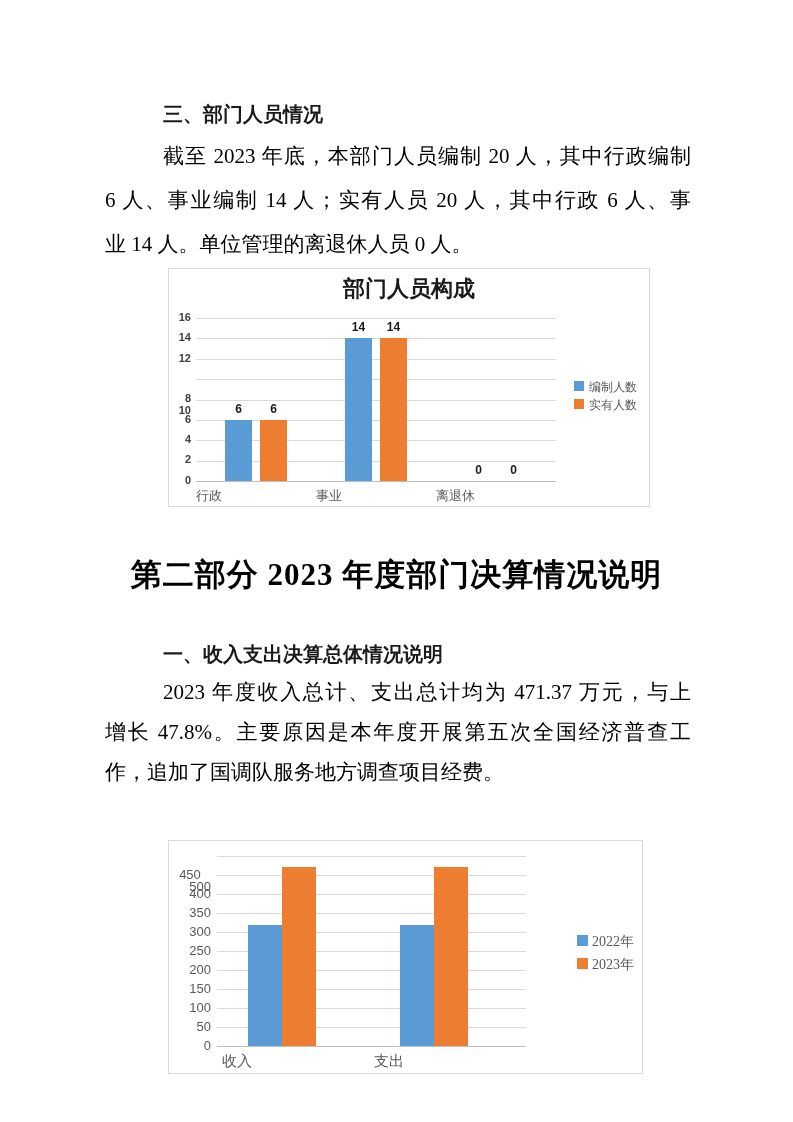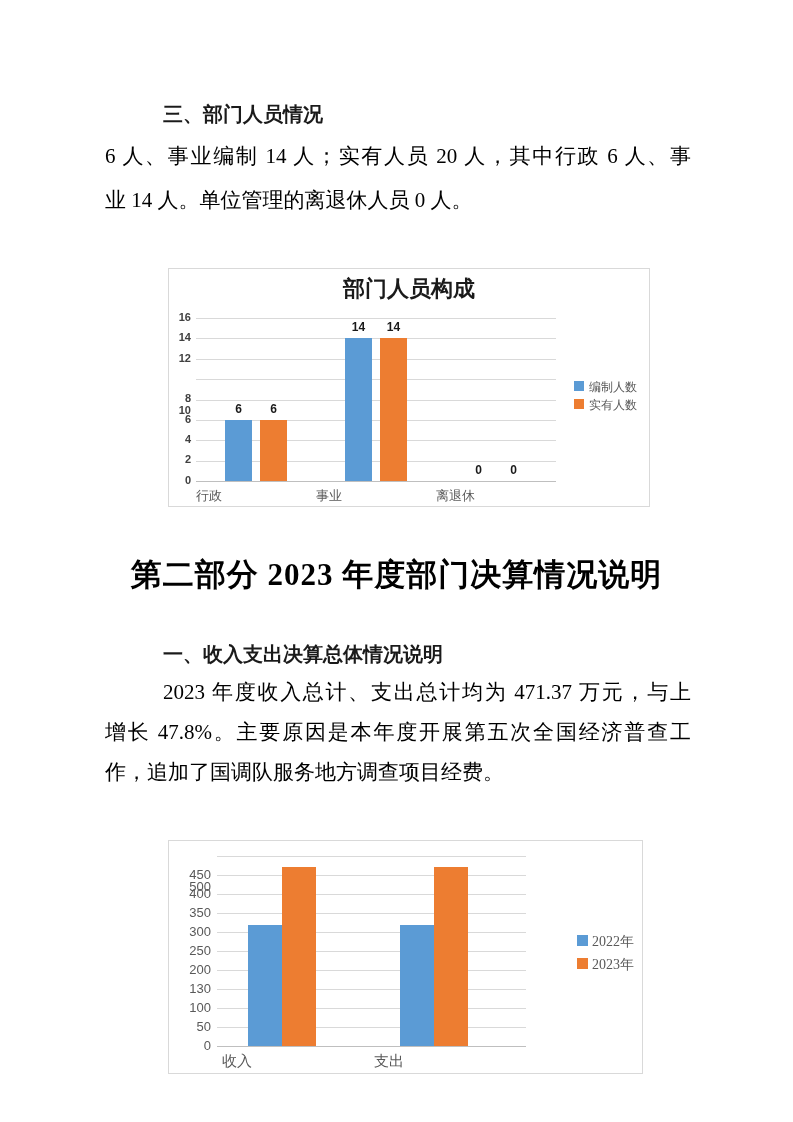--- a/index.html
+++ b/index.html
@@ -30,20 +30,21 @@
                      color:#595959;white-space:nowrap;}
 </style>
 </head>
 <body>
 
 <div class="page">
 
   <div class="h-sans" style="left:163px;top:101px;">三、部门人员情况</div>
 
   <div class="para" id="para-personnel" style="left:105px;top:134px;">
+      <div class="line first">截至 2023 年底，本部门人员编制 20 人，其中行政编制</div>
       <div class="line">6 人、事业编制 14 人；实有人员 20 人，其中行政 6 人、事</div>
       <div class="line last">业 14 人。单位管理的离退休人员 0 人。</div>
     </div>
 
   <div class="chart" id="chart-1" style="left:168px;top:268px;width:480px;height:237px;">
       <div class="title" style="left: 0px; top: 5px; width: 480px; font-size: 22px;">部门人员构成</div>
       <div style="left: 27px; top: 212px; width: 360px; height: 1px; background: rgb(191, 191, 191);"></div>
       <div class="ytick" style="left: 0px; top: 205px; width: 22px; font-size: 11px; font-weight: 600; color: rgb(64, 64, 64);">0</div>
       <div style="left: 27px; top: 192px; width: 360px; height: 1px; background: rgb(217, 217, 217);"></div>
       <div class="ytick" style="left: 0px; top: 184px; width: 22px; font-size: 11px; font-weight: 600; color: rgb(64, 64, 64);">2</div>
@@ -95,33 +96,33 @@
     </div>
 
   <div class="chart" id="chart-2" style="left:168px;top:840px;width:473px;height:232px;">
       <div style="left: 48px; top: 205px; width: 309px; height: 1px; background: rgb(191, 191, 191);"></div>
       <div class="ytick" style="left: 0px; top: 197px; width: 42px; font-size: 13px; font-weight: 400; color: rgb(89, 89, 89);">0</div>
       <div style="left: 48px; top: 186px; width: 309px; height: 1px; background: rgb(217, 217, 217);"></div>
       <div class="ytick" style="left: 0px; top: 178px; width: 42px; font-size: 13px; font-weight: 400; color: rgb(89, 89, 89);">50</div>
       <div style="left: 48px; top: 167px; width: 309px; height: 1px; background: rgb(217, 217, 217);"></div>
       <div class="ytick" style="left: 0px; top: 159px; width: 42px; font-size: 13px; font-weight: 400; color: rgb(89, 89, 89);">100</div>
       <div style="left: 48px; top: 148px; width: 309px; height: 1px; background: rgb(217, 217, 217);"></div>
-      <div class="ytick" style="left: 0px; top: 140px; width: 42px; font-size: 13px; font-weight: 400; color: rgb(89, 89, 89);">130</div>
+      <div class="ytick" style="left: 0px; top: 140px; width: 42px; font-size: 13px; font-weight: 400; color: rgb(89, 89, 89);">150</div>
       <div style="left: 48px; top: 129px; width: 309px; height: 1px; background: rgb(217, 217, 217);"></div>
       <div class="ytick" style="left: 0px; top: 121px; width: 42px; font-size: 13px; font-weight: 400; color: rgb(89, 89, 89);">200</div>
       <div style="left: 48px; top: 110px; width: 309px; height: 1px; background: rgb(217, 217, 217);"></div>
       <div class="ytick" style="left: 0px; top: 102px; width: 42px; font-size: 13px; font-weight: 400; color: rgb(89, 89, 89);">250</div>
       <div style="left: 48px; top: 91px; width: 309px; height: 1px; background: rgb(217, 217, 217);"></div>
       <div class="ytick" style="left: 0px; top: 83px; width: 42px; font-size: 13px; font-weight: 400; color: rgb(89, 89, 89);">300</div>
       <div style="left: 48px; top: 72px; width: 309px; height: 1px; background: rgb(217, 217, 217);"></div>
       <div class="ytick" style="left: 0px; top: 64px; width: 42px; font-size: 13px; font-weight: 400; color: rgb(89, 89, 89);">350</div>
       <div style="left: 48px; top: 53px; width: 309px; height: 1px; background: rgb(217, 217, 217);"></div>
       <div class="ytick" style="left: 0px; top: 45px; width: 42px; font-size: 13px; font-weight: 400; color: rgb(89, 89, 89);">400</div>
       <div style="left: 48px; top: 34px; width: 309px; height: 1px; background: rgb(217, 217, 217);"></div>
-      <div class="ytick" style="left: 0px; top: 26px; width: 42px; font-size: 13px; font-weight: 400; color: rgb(89, 89, 89);">450</div>
+      <div class="ytick" style="left: 0px; top: 26px; width: 42px; font-size: 13px; font-weight: 400; color: rgb(89, 89, 89); text-align: center;">450</div>
       <div style="left: 48px; top: 15px; width: 309px; height: 1px; background: rgb(217, 217, 217);"></div>
       <div class="ytick" style="left: 0px; top: 7px; width: 42px; font-size: 13px; font-weight: 400; color: rgb(89, 89, 89); margin-top: 31px;">500</div>
       <div class="cat" style="left: 53px; top: 211px; width: 120px; font-size: 15px;">收入</div>
       <div style="left: 79px; top: 84px; width: 34px; height: 121px; background: rgb(91, 155, 213);"></div>
       <div style="left: 113px; top: 26px; width: 34px; height: 179px; background: rgb(237, 125, 49);"></div>
       <div class="cat" style="left: 205px; top: 211px; width: 120px; font-size: 15px;">支出</div>
       <div style="left: 231px; top: 84px; width: 34px; height: 121px; background: rgb(91, 155, 213);"></div>
       <div style="left: 265px; top: 26px; width: 34px; height: 179px; background: rgb(237, 125, 49);"></div>
       <div class="legend-item" style="left: 408px; top: 92px; height: 23px;">
         <div class="legend-sq" style="width: 11px; height: 11px; background: rgb(91, 155, 213);"></div>

